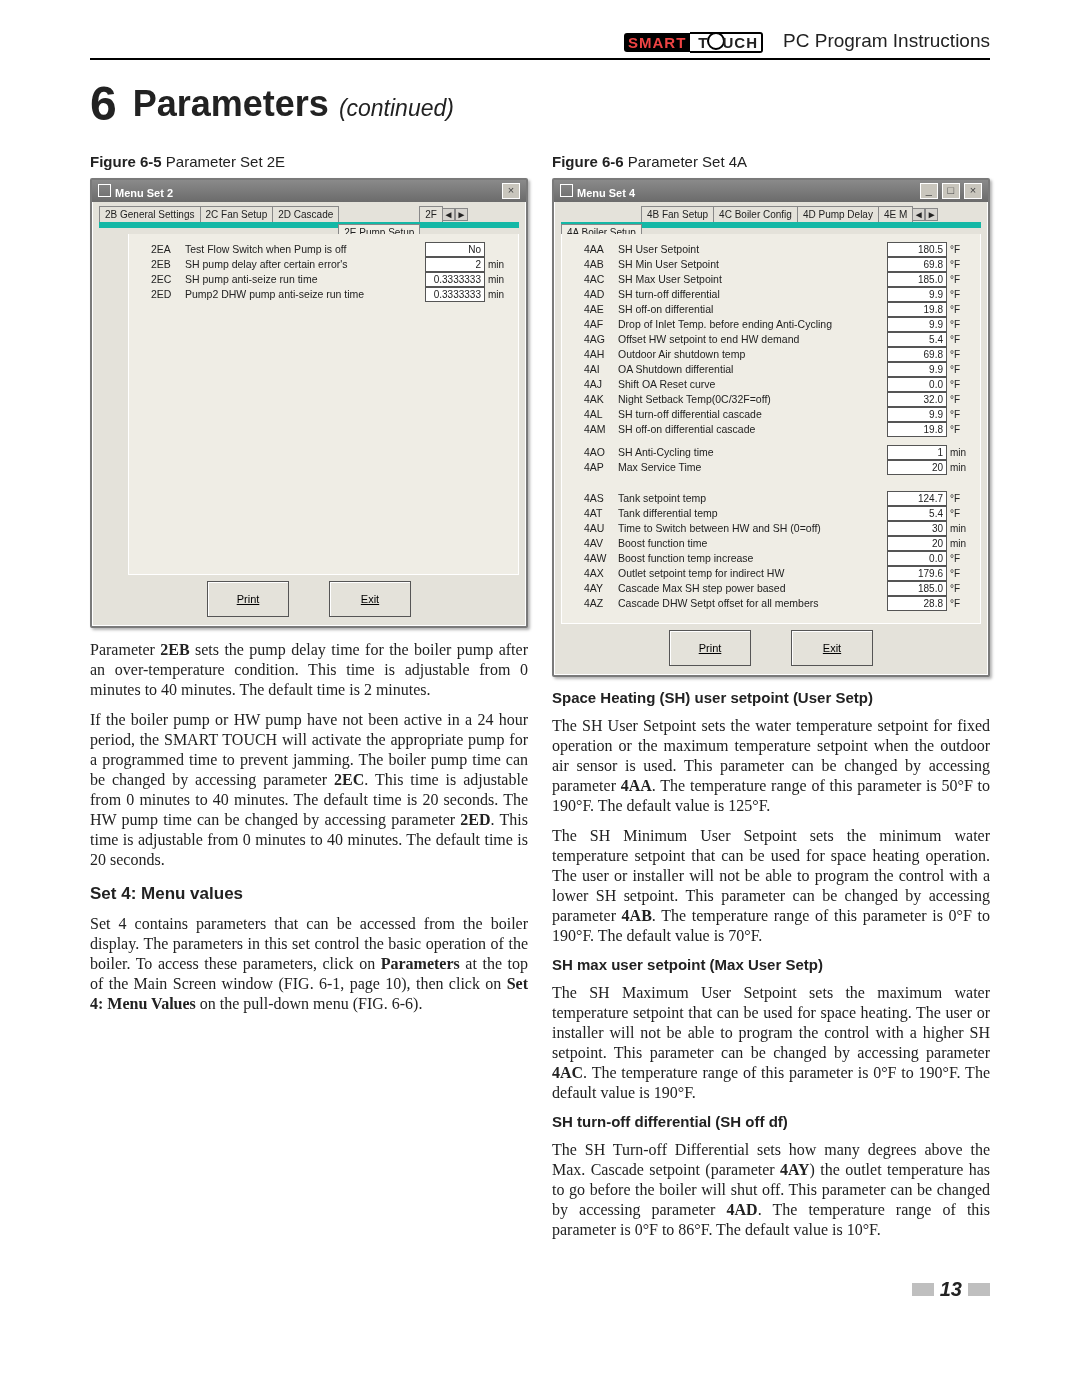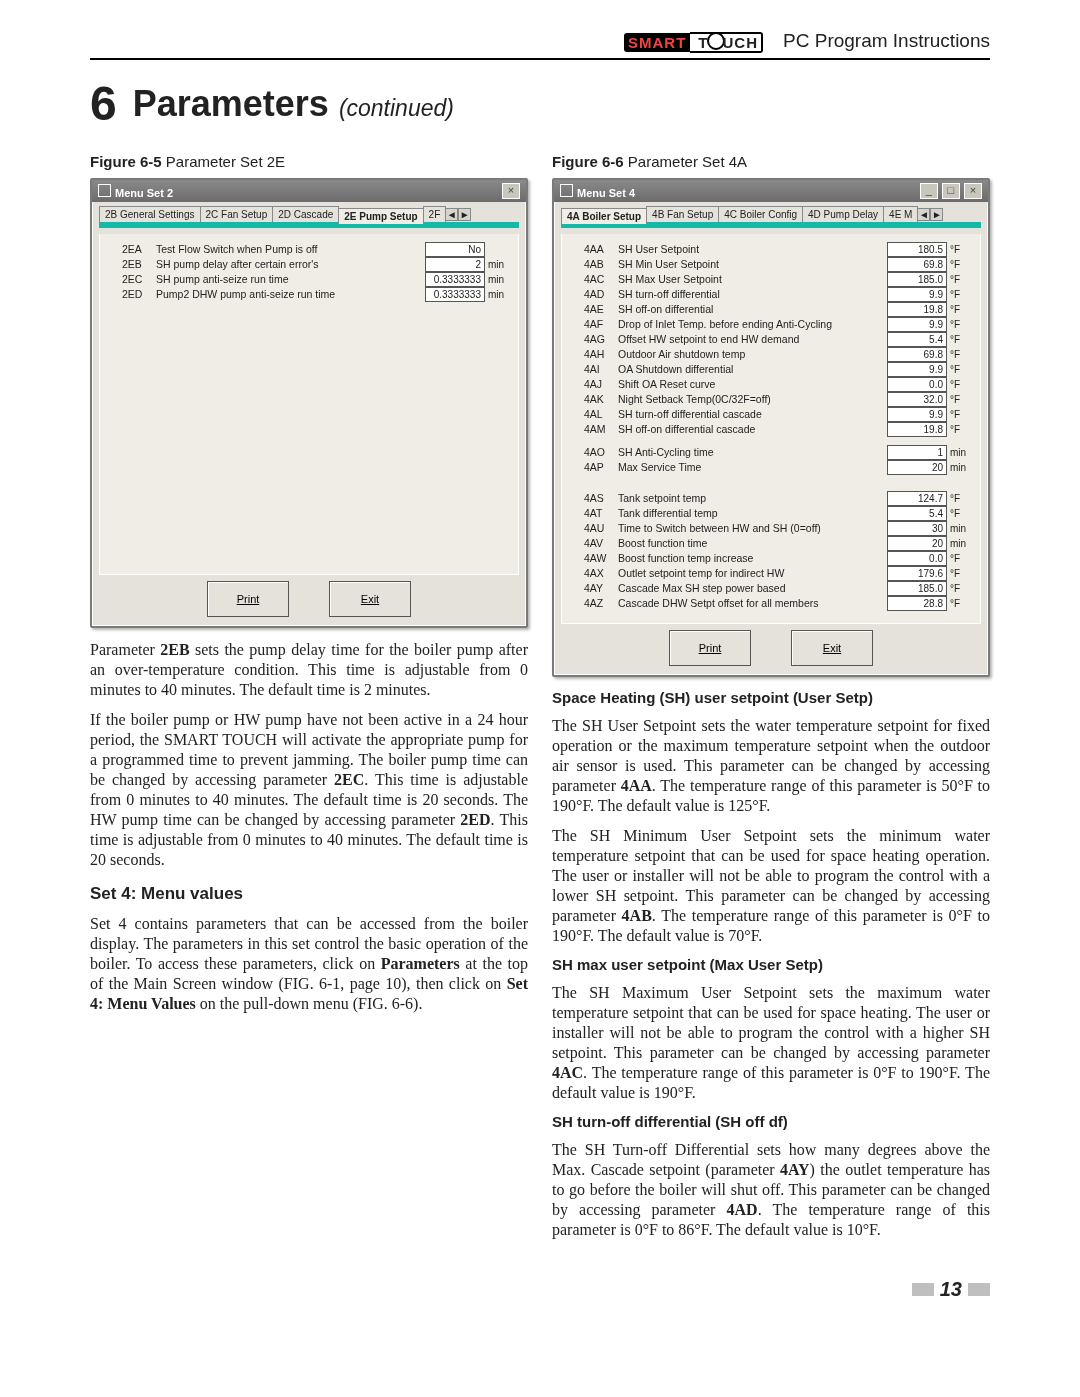--- a/index.html
+++ b/index.html
@@ -137,31 +137,31 @@
     margin-bottom:6px;
   }
   .tab{
     padding:2px 5px;
     border:1px solid #888;
     border-bottom:none;
     background:#e4e2da;
     margin-right:-1px;
     white-space:nowrap;
   }
-  .tab.active{background:#efede5;font-weight:bold;position:relative;top:2px;}
+  .tab.active{background:#efede5;font-weight:normal;position:relative;top:18px;}
   .tab-scroll{width:11px;text-align:center;border:1px solid #888;background:#d6d4cf;}
   .param-panel{
     background:#efede5;
     border:1px solid #fff;
     border-top:none;
     padding:8px 8px 12px 22px;
     min-height:310px;
     position:relative;
   }
-  .param-panel.short{min-height:320px;}
+  .param-panel.short{min-height:320px;margin-left:29px;}
   .prow{
     display:flex;
     align-items:center;
     font-size:10.5px;
     line-height:15px;
   }
   .prow .code{width:34px;}
   .prow .label{flex:1;}
   .prow .val{
     width:52px;border:1px solid #555;background:#fff;padding:0 3px;text-align:right;font-size:10px;height:13px;line-height:13px;

